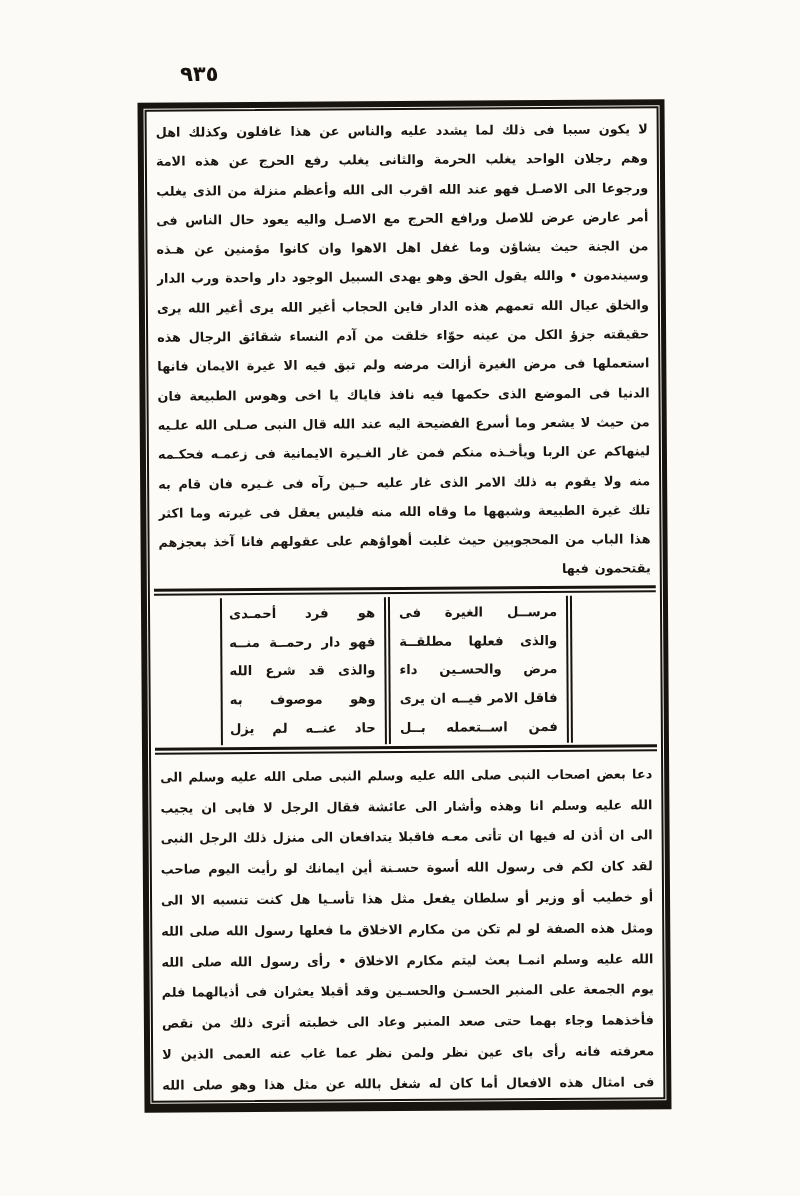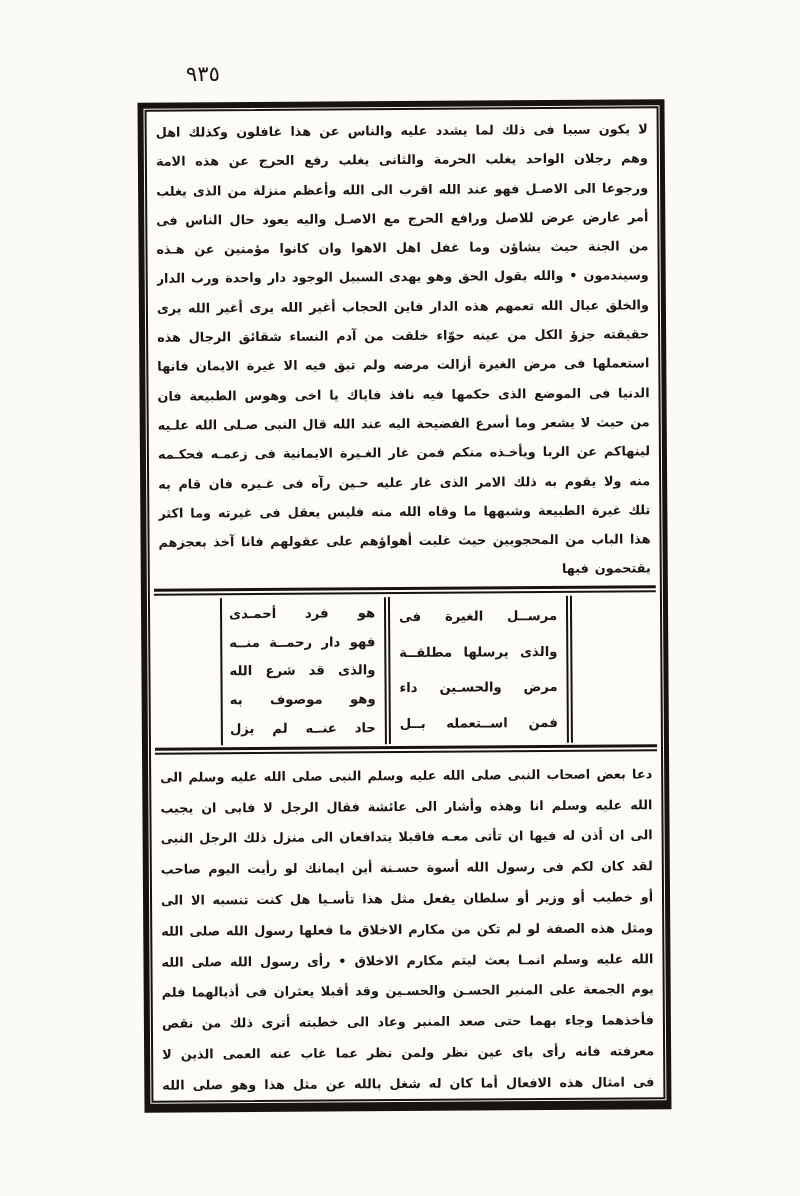--- a/index.html
+++ b/index.html
@@ -4,22 +4,22 @@
 <style>
   html,body{margin:0;padding:0;}
   body{
     width:800px;height:1196px;
     background:#fbfaf6;
     font-family:"DejaVu Sans", sans-serif;
     position:relative;overflow:hidden;
     color:#1b1511;
   }
   .page-number{
-    position:absolute;left:186px;top:62px;
-    font-size:21px;font-weight:normal;letter-spacing:2px;
+    position:absolute;left:180px;top:62px;
+    font-size:21px;font-weight:bold;letter-spacing:2px;
     color:#17120d;
     transform:rotate(-1deg);
   }
   .frame{
     position:absolute;left:141px;top:101px;width:527px;height:1010px;
     border:solid #17130f;border-width:6px 5px 9px 6px;
     box-sizing:border-box;
     transform:rotate(-0.4deg);
     background:#fcfbf7;
   }
@@ -96,22 +96,23 @@
         <div class="tline short">يقتحمون فيها</div>
       </div>
 
       <div class="hrule"></div>
 
       <div class="verses">
         <div class="vspacer-r"></div>
         <div class="vrule"></div>
         <div class="vcol first">
           <div class="vline">مرســل الغيرة فى موطنها</div>
-          <div class="vline">والذى يرسلها مطلقــة</div>
+          <div class="vline">والذى فعلها مطلقــة</div>
           <div class="vline">مرض والحسـين داء مزمن</div>
+          <div class="vline">فاقل الامر فيــه ان يرى</div>
           <div class="vline">فمن اســتعمله بــل ومن</div>
         </div>
         <div class="vrule"></div>
         <div class="vcol second">
           <div class="vline">هو فرد أحمـدى مصـطفى</div>
           <div class="vline">فهو دار رحمــة منــه عفا</div>
           <div class="vline">والذى قد شرع الله شــفا</div>
           <div class="vline">وهو موصوف به معــترفا</div>
           <div class="vline">حاد عنــه لم يزل منحرفا</div>
         </div>

